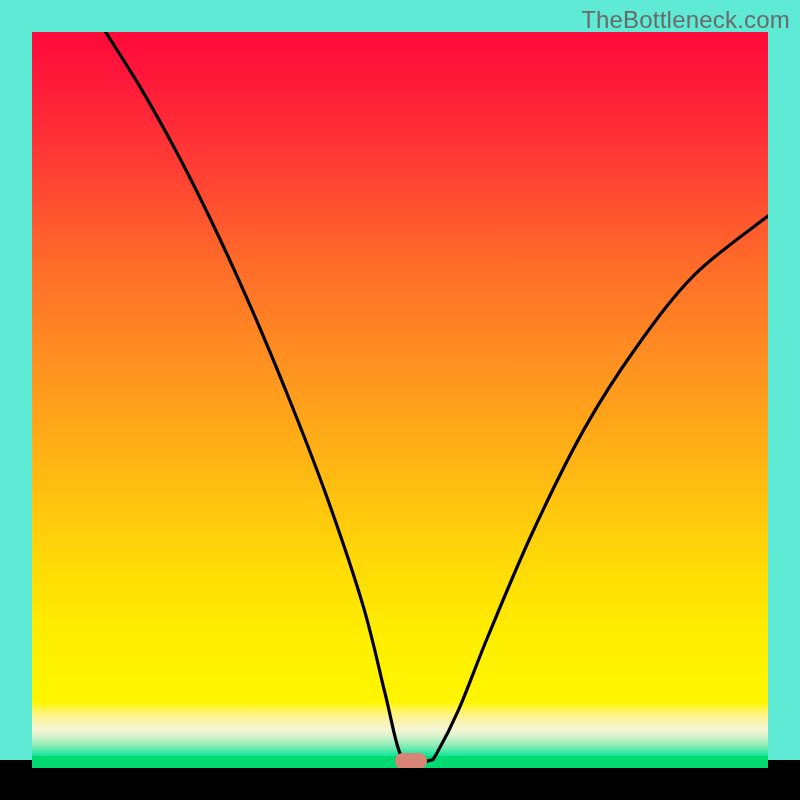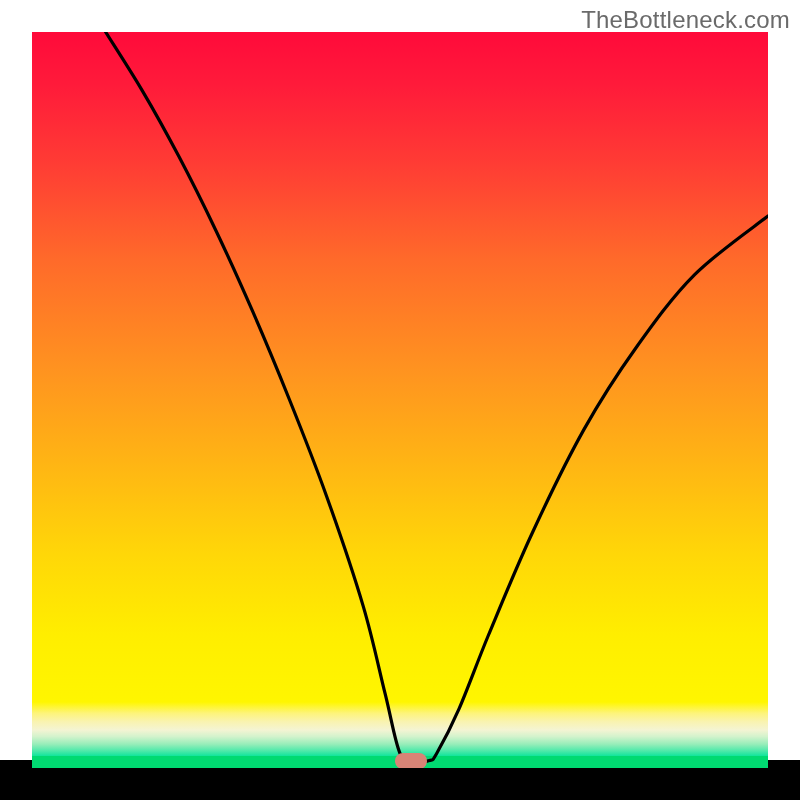--- a/index.html
+++ b/index.html
@@ -8,21 +8,21 @@
     width: 800px;
     height: 800px;
     background: #000;
     overflow: hidden;
     font-family: Arial, Helvetica, sans-serif;
   }
   .frame {
     position: relative;
     width: 800px;
     height: 760px;
-    background: #ffffff;
+    background: #5eead4;
   }
   .plot-area {
     position: absolute;
     left: 32px;
     top: 32px;
     width: 736px;
     height: 736px;
     overflow: hidden;
   }
   .grad-main {

